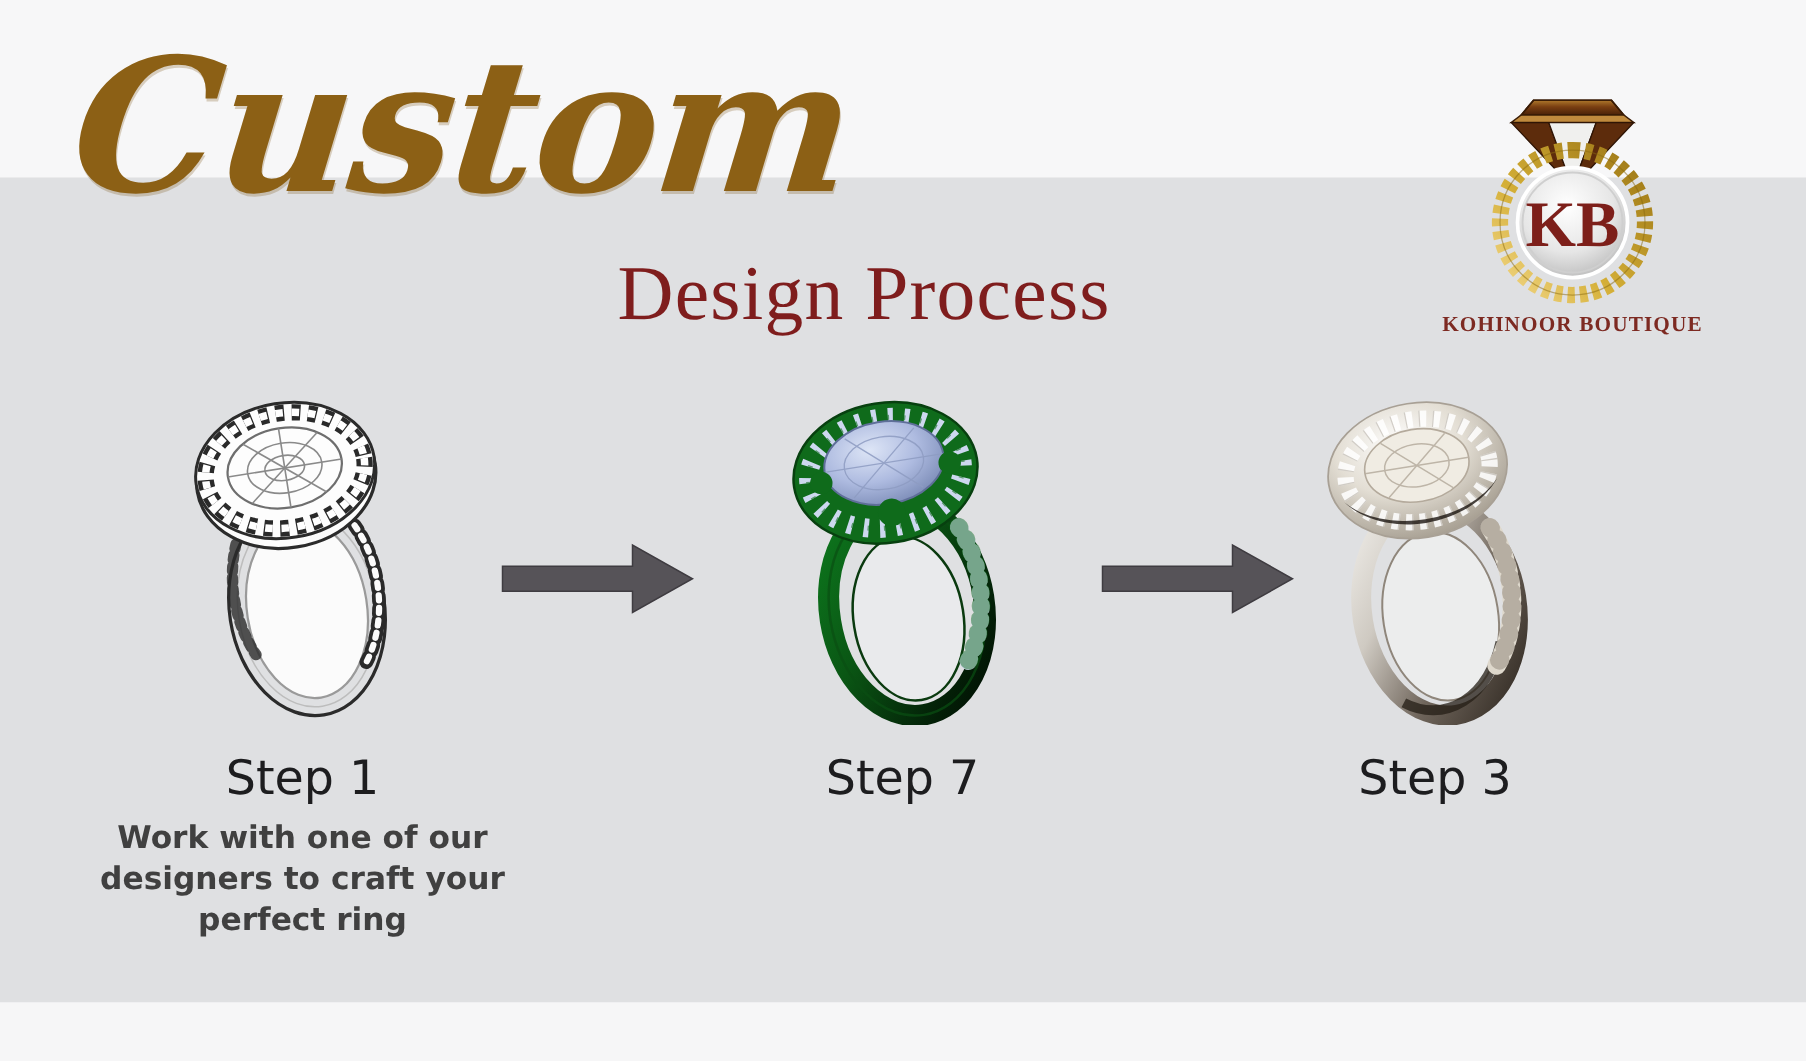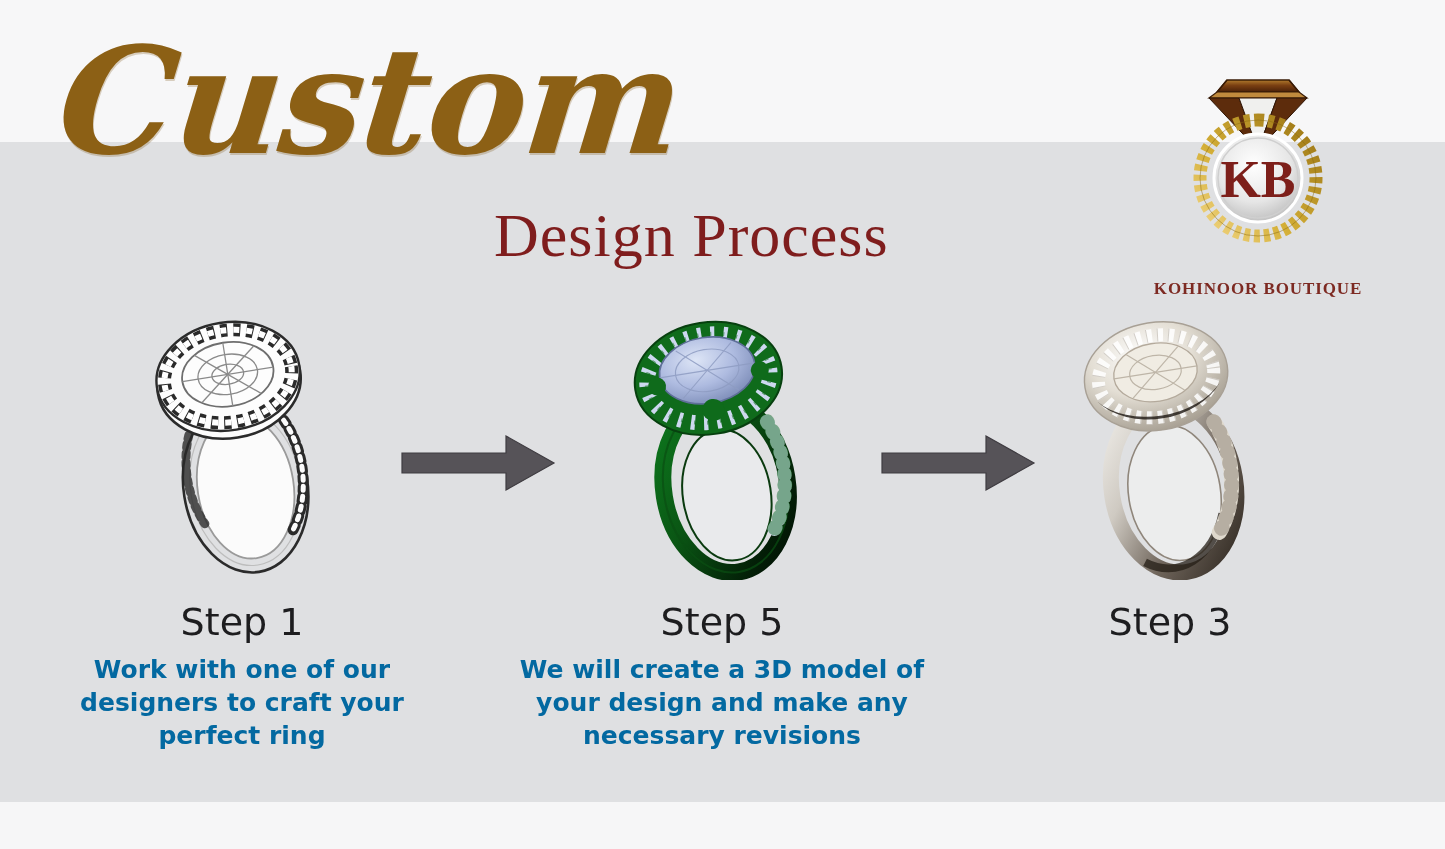--- a/index.html
+++ b/index.html
@@ -81,40 +81,39 @@
     position: absolute;
     left: 0; top: 192px;
     width: 230px;
     text-align: center;
     font-family: "Liberation Serif", "DejaVu Serif", serif;
     font-weight: 700;
     font-size: 17px;
     letter-spacing: .9px;
     color: #7d2a22;
     white-space: nowrap;
-    margin-top: 29px;
   }
 
   
   .steps {
     position: absolute;
     left: 0; top: 300px;
     width: 1305px;
     height: 500px;
   }
 
   .step {
     position: absolute;
     top: 0;
     width: 440px;
     text-align: center;
   }
   .step-1 { left: 22px; }
   .step-2 { left: 502px; }
-  .step-3 { left: 950px; }
+  .step-3 { left: 928px; }
 
   .ring-slot {
     height: 285px;
     display: flex;
     align-items: center;
     justify-content: center;
   }
 
   .step-title {
     margin-top: 18px;
@@ -123,21 +122,21 @@
     font-size: 38px;
     line-height: 1.05;
     color: #1d1d1f;
   }
   .step-desc {
     margin-top: 10px;
     font-family: "DejaVu Sans", sans-serif;
     font-weight: 700;
     font-size: 25px;
     line-height: 1.32;
-    color: #0369a1;
+    color: #404040;
     padding: 0 8px;
   }
 
   
   .arrow {
     position: absolute;
     top: 432px;
     width: 160px;
     height: 62px;
   }
@@ -275,22 +274,21 @@
               <line x1="84" y1="40" x2="140" y2="88"></line>
               <line x1="140" y1="40" x2="84" y2="88"></line>
             </g>
 
             <circle cx="112" cy="104" r="11" fill="#0f6b1b"></circle>
             <circle cx="60" cy="72" r="9" fill="#0f6b1b"></circle>
             <circle cx="164" cy="72" r="9" fill="#0f6b1b"></circle>
           </g>
         </svg>
       </div>
-      <div class="step-title">Step 5</div>
-      <div class="step-desc">We will create a 3D model of your design and make any necessary revisions</div>
+      <div class="step-title">Step 7</div>
     </div>
 
     <div class="step step-3">
       <div class="ring-slot">
         <svg width="230" height="275" viewBox="0 0 230 275">
           <defs>
             <linearGradient id="metalShank" x1="0" y1="0" x2="1" y2="1">
               <stop offset="0%" stop-color="#f2f0ec"></stop>
               <stop offset="30%" stop-color="#cfcac2"></stop>
               <stop offset="62%" stop-color="#6f655b"></stop>

